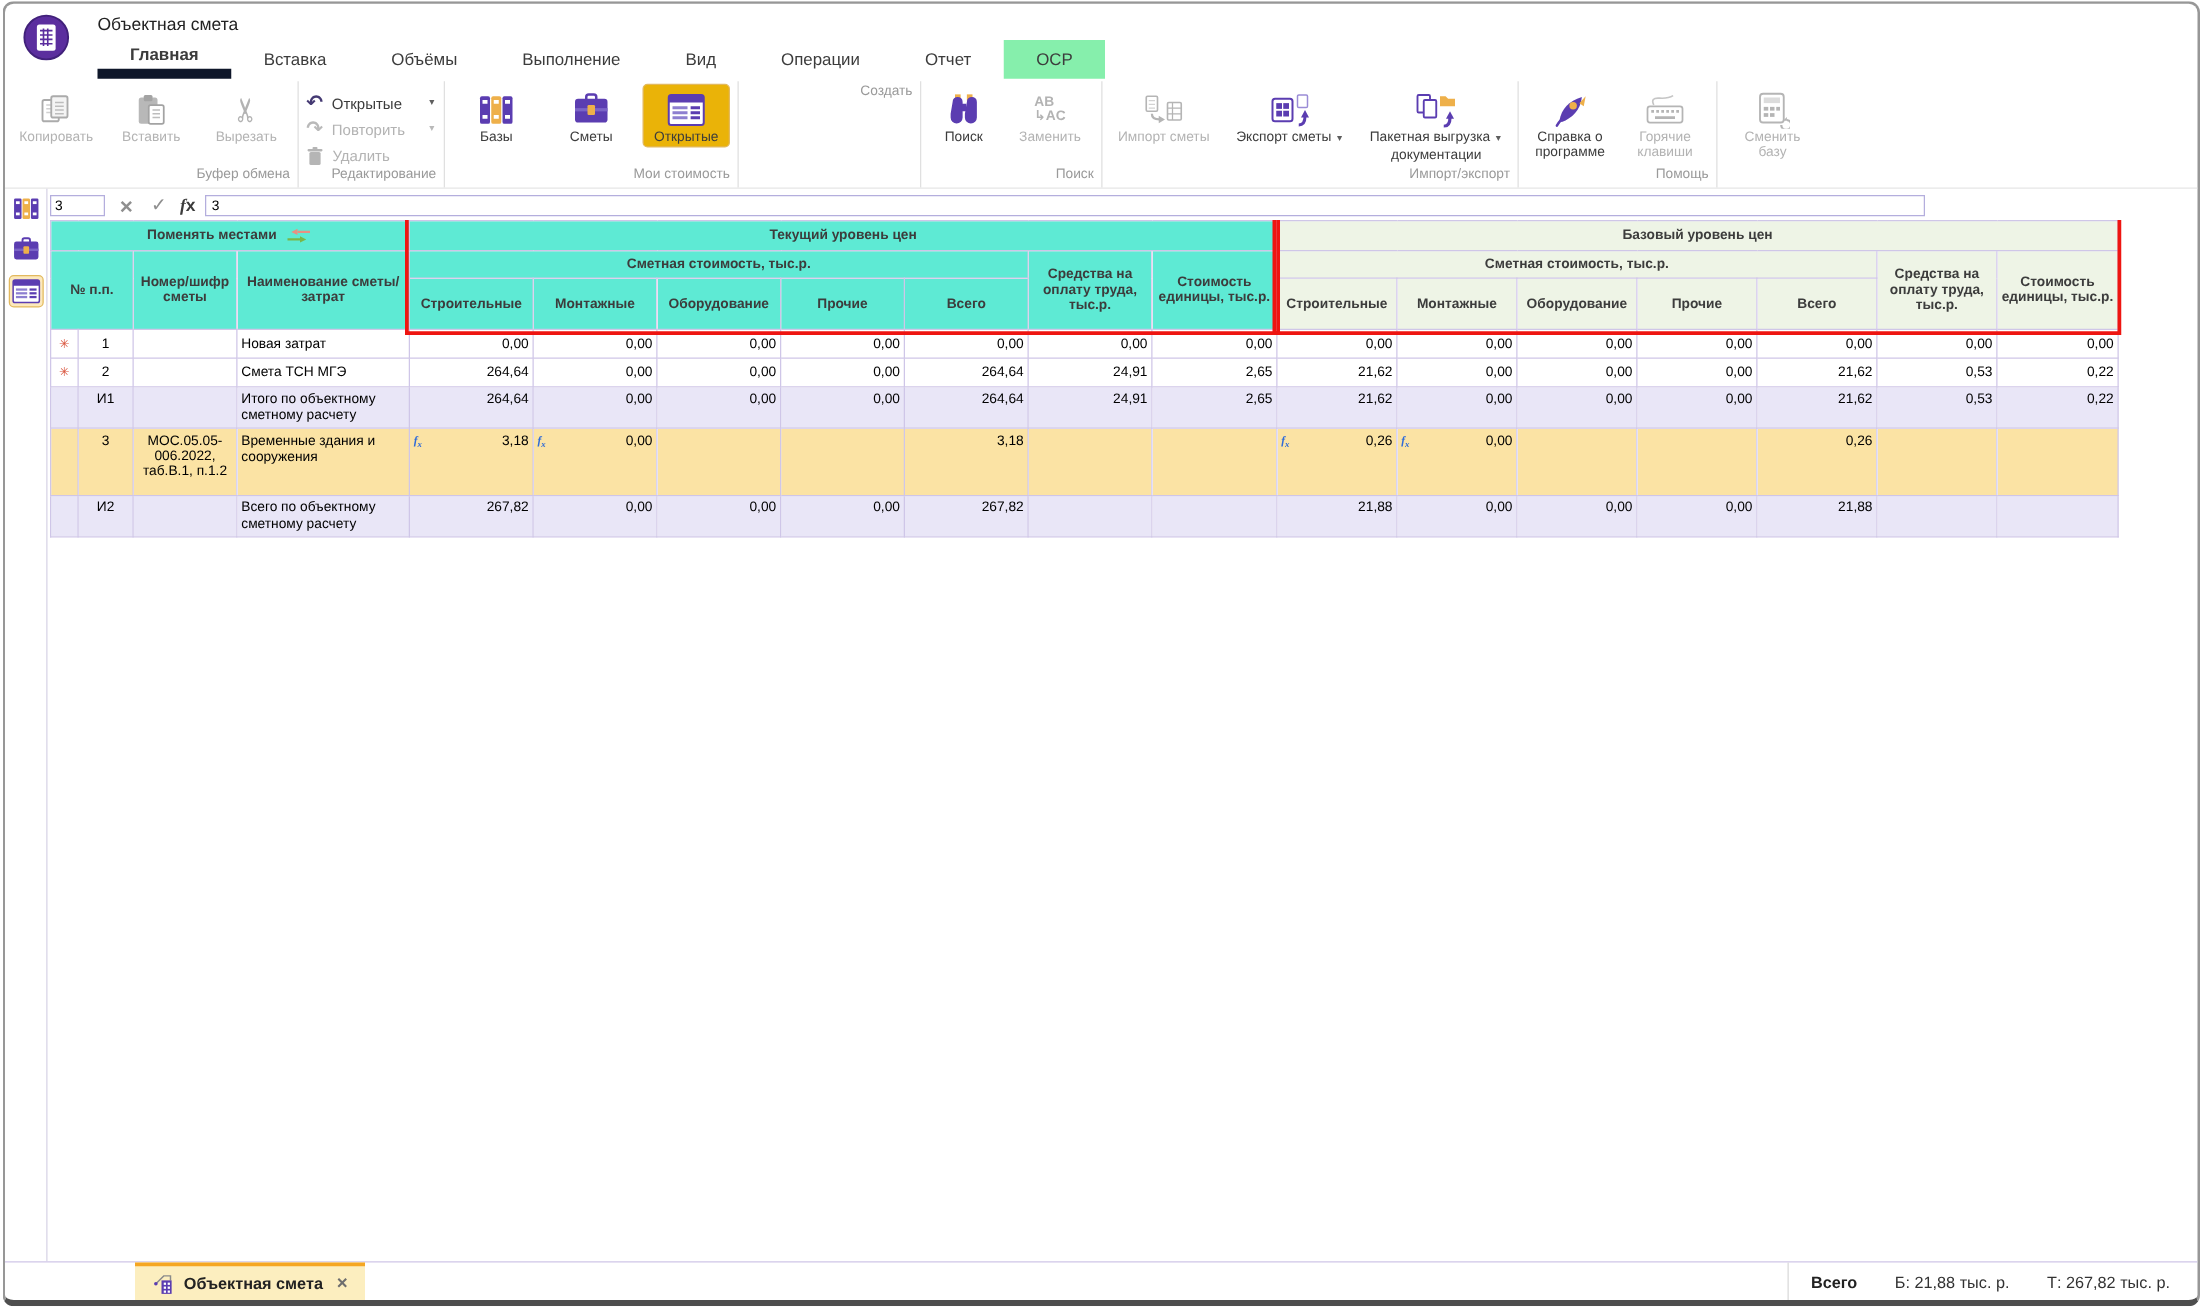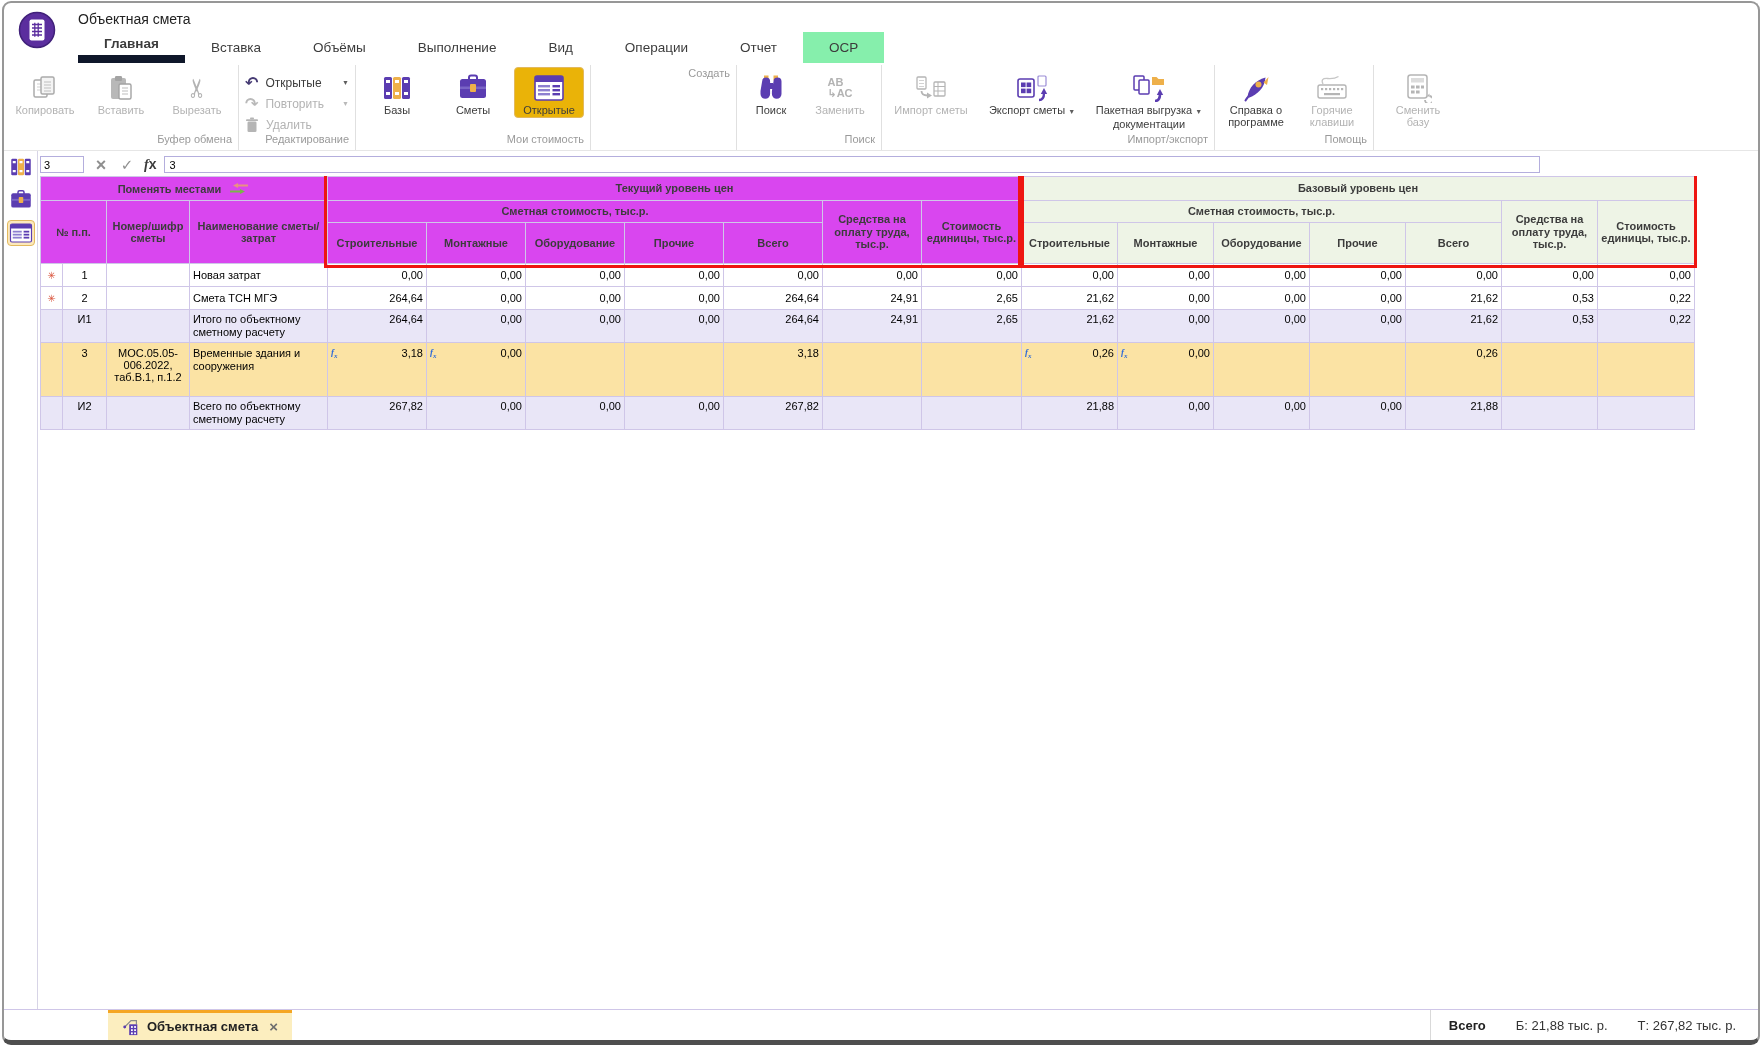--- a/index.html
+++ b/index.html
@@ -43,21 +43,21 @@
   .cellref{width:44px;height:17px;border:1px solid #b4aedd;font-size:11px;padding:0 3px;box-sizing:border-box;font-family:inherit;}
   .fico{color:#8f8f8f;font-weight:bold;font-size:15px;width:18px;text-align:center;line-height:1;}
   .fxlbl{color:#3c3c3c;font-weight:bold;font-size:14px;}
   .fxlbl i{font-family:"Liberation Serif","DejaVu Serif",serif;}
   .finput{width:1376px;height:17px;border:1px solid #b4aedd;font-size:11px;padding:0 4px;box-sizing:border-box;font-family:inherit;}
   
   .sheet{position:relative;margin-left:2px;flex:1;overflow:hidden;}
   table.grid{border-collapse:collapse;table-layout:fixed;}
   table.grid th,table.grid td{border:1px solid #cfc6e8;font-size:11px;padding:1px 3px;box-sizing:border-box;overflow:hidden;}
   table.grid th{font-weight:bold;color:#3c3c3c;text-align:center;line-height:12.5px;}
-  .pink{background:#d946ef;margin-top:39px;}
+  .pink{background:#5eead4;margin-top:39px;}
   .green{background:#eef4e6;}
   .hrowA th{height:24px;font-size:11.5px;}
   .hrowB th{height:22px;}
   .hrowC th{height:41px;}
   .swapcell .swaplabel{vertical-align:middle;}
   td.c-marker{text-align:center;padding:0;}
   td.c-num{text-align:center;}
   td.c-code{text-align:center;line-height:12px;}
   td.c-name{text-align:left;padding-left:5px;line-height:12.5px;}
   td.c-val{text-align:right;padding-right:7px;}

